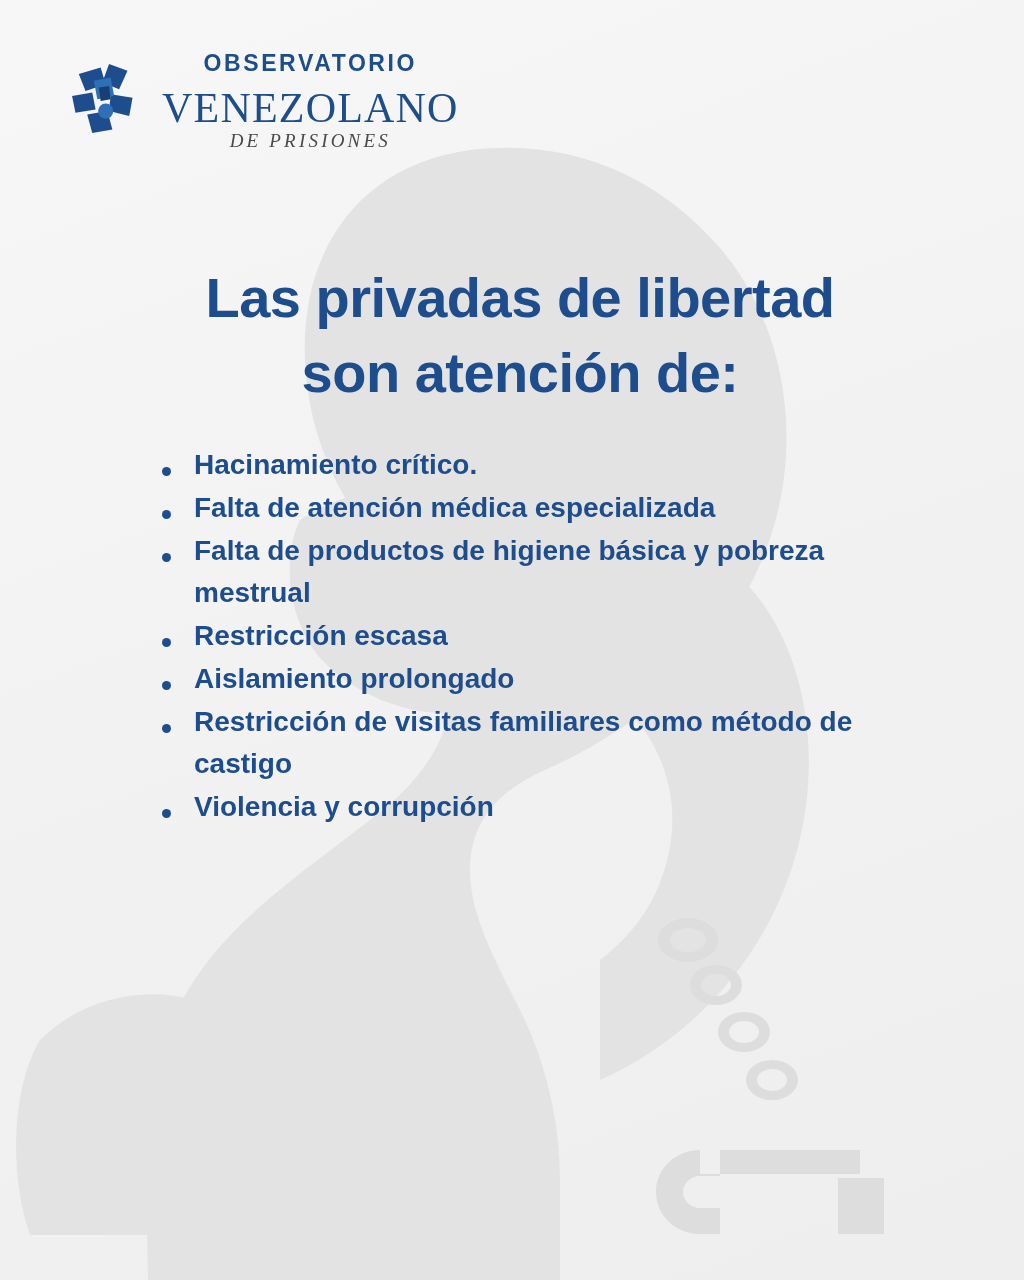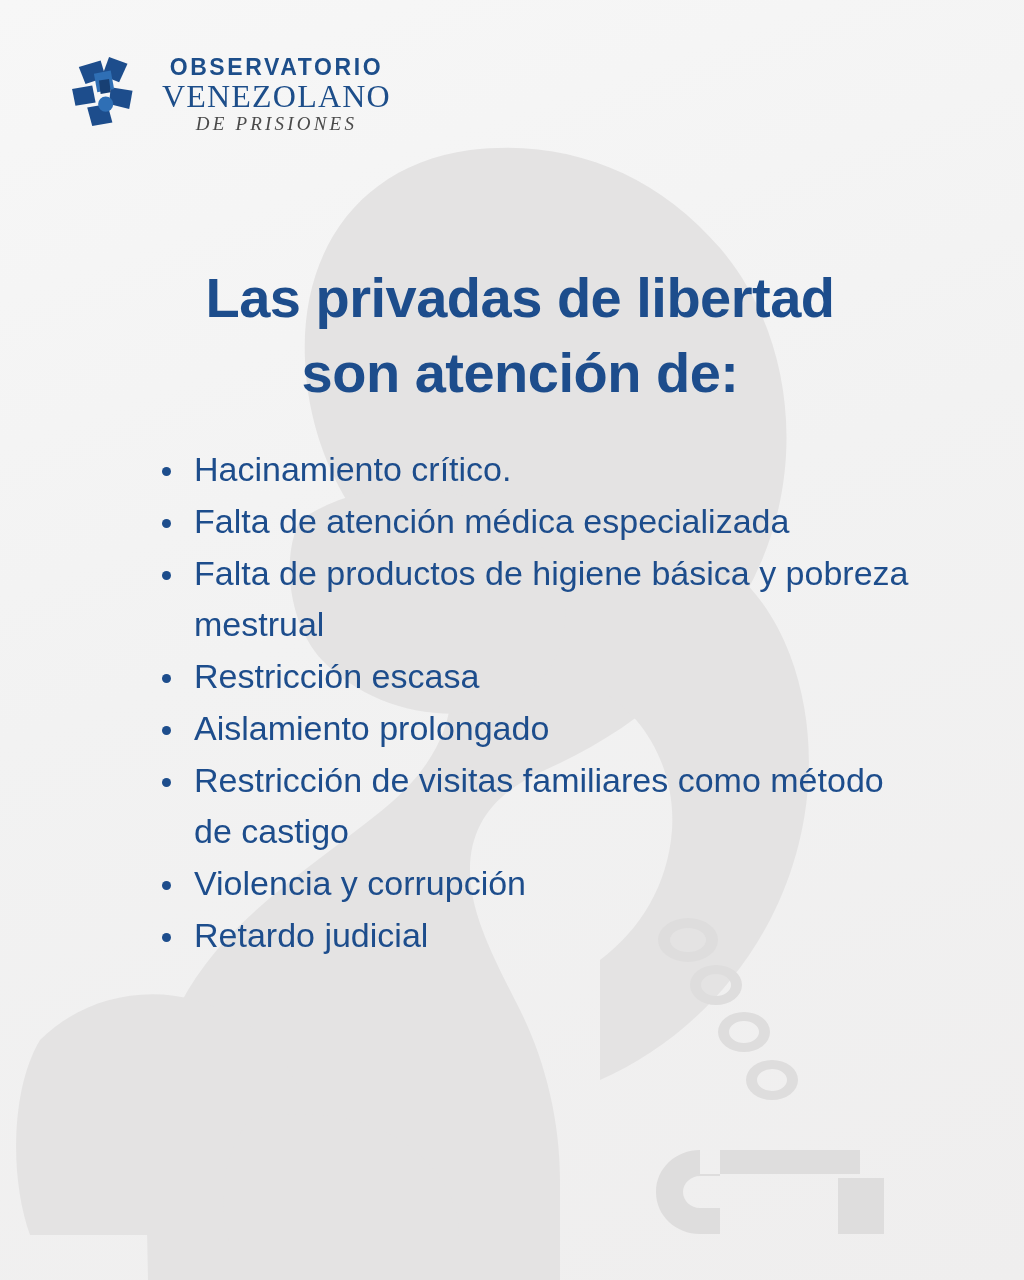--- a/index.html
+++ b/index.html
@@ -53,24 +53,24 @@
   }
   .logo-l1 {
     font-family: "Liberation Sans", sans-serif;
     font-weight: bold;
     font-size: 23px;
     letter-spacing: 2.6px;
     color: #1d4e8a;
   }
   .logo-l2 {
     font-family: "Liberation Serif", serif;
-    font-size: 32px;
+    font-size: 42px;
     letter-spacing: 1.2px;
     color: #1d4e8a;
-    margin-top: 1px;
+    margin-top: 12px;
   }
   .logo-l3 {
     font-family: "Liberation Serif", serif;
     font-style: italic;
     font-size: 19px;
     letter-spacing: 3.2px;
     color: #4a4a4a;
     margin-top: 2px;
   }
 
@@ -101,22 +101,22 @@
     left: 150px;
     width: 780px;
     z-index: 3;
     margin: 0;
     padding: 0;
     list-style: none;
   }
   .list li {
     position: relative;
     color: #1d4d8c;
-    font-weight: normal;
-    font-size: 34px;
+    font-weight: bold;
+    font-size: 28px;
     line-height: 1.5;
     padding-left: 44px;
     margin-bottom: 1px;
   }
   .list li::before {
     content: "";
     position: absolute;
     left: 12px;
     top: 23px;
     width: 9px;
@@ -203,16 +203,15 @@
   </h1>
 
   <ul class="list">
     <li>Hacinamiento crítico.</li>
     <li>Falta de atención médica especializada</li>
     <li>Falta de productos de higiene básica y pobreza mestrual</li>
     <li>Restricción escasa</li>
     <li>Aislamiento prolongado</li>
     <li>Restricción de visitas familiares como método de castigo</li>
     <li>Violencia y corrupción</li>
-    <li>Retardo judicial</li>
   </ul>
 
 </div>
 
 </body></html>

